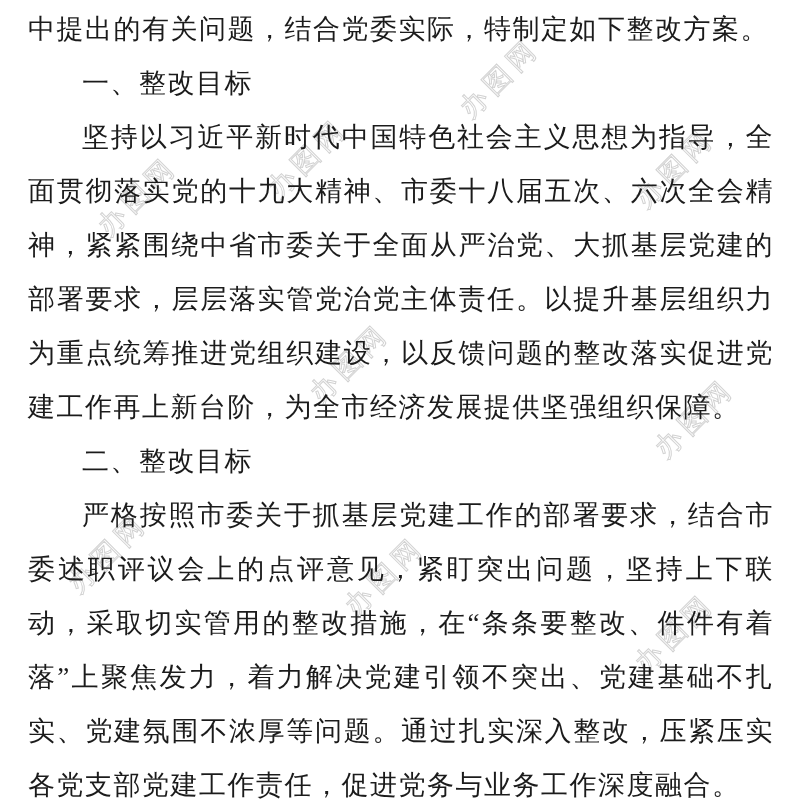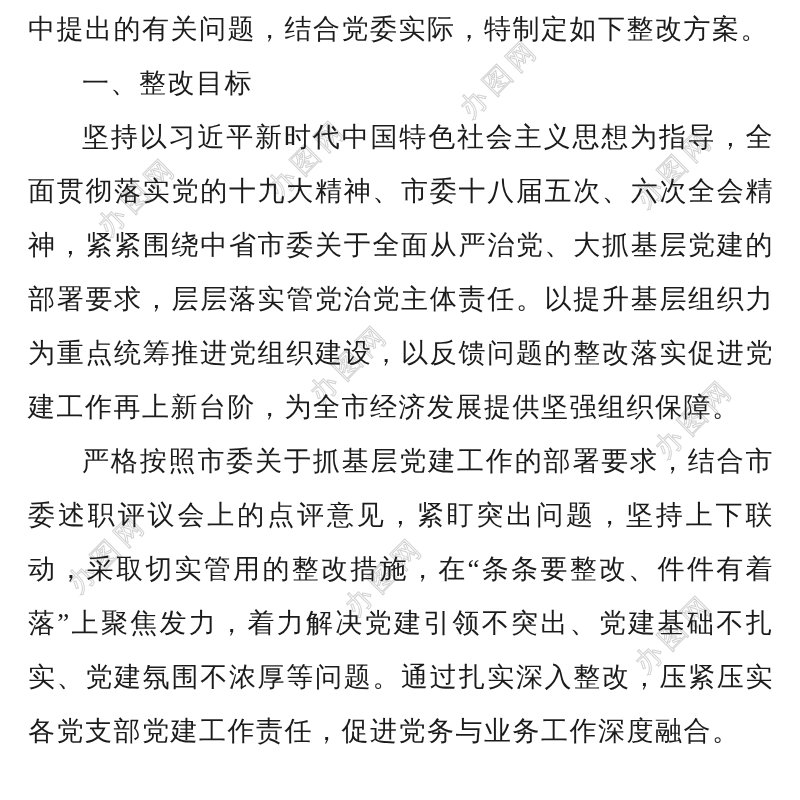--- a/index.html
+++ b/index.html
@@ -76,14 +76,15 @@
   <span class="wm">办图网</span>
   <span class="wm">办图网</span>
   <span class="wm">办图网</span>
   <span class="wm">办图网</span>
 </div>
 
 <div class="page">
   <p class="para no-indent">中提出的有关问题，结合党委实际，特制定如下整改方案。</p>
   <p class="para indent">一、整改目标</p>
   <p class="para indent">坚持以习近平新时代中国特色社会主义思想为指导，全面贯彻落实党的十九大精神、市委十八届五次、六次全会精神，紧紧围绕中省市委关于全面从严治党、大抓基层党建的部署要求，层层落实管党治党主体责任。以提升基层组织力为重点统筹推进党组织建设，以反馈问题的整改落实促进党建工作再上新台阶，为全市经济发展提供坚强组织保障。</p>
+  <p class="para indent">二、整改目标</p>
   <p class="para indent">严格按照市委关于抓基层党建工作的部署要求，结合市委述职评议会上的点评意见，紧盯突出问题，坚持上下联动，采取切实管用的整改措施，在“条条要整改、件件有着落”上聚焦发力，着力解决党建引领不突出、党建基础不扎实、党建氛围不浓厚等问题。通过扎实深入整改，压紧压实各党支部党建工作责任，促进党务与业务工作深度融合。</p>
 </div>
 
 </body></html>

